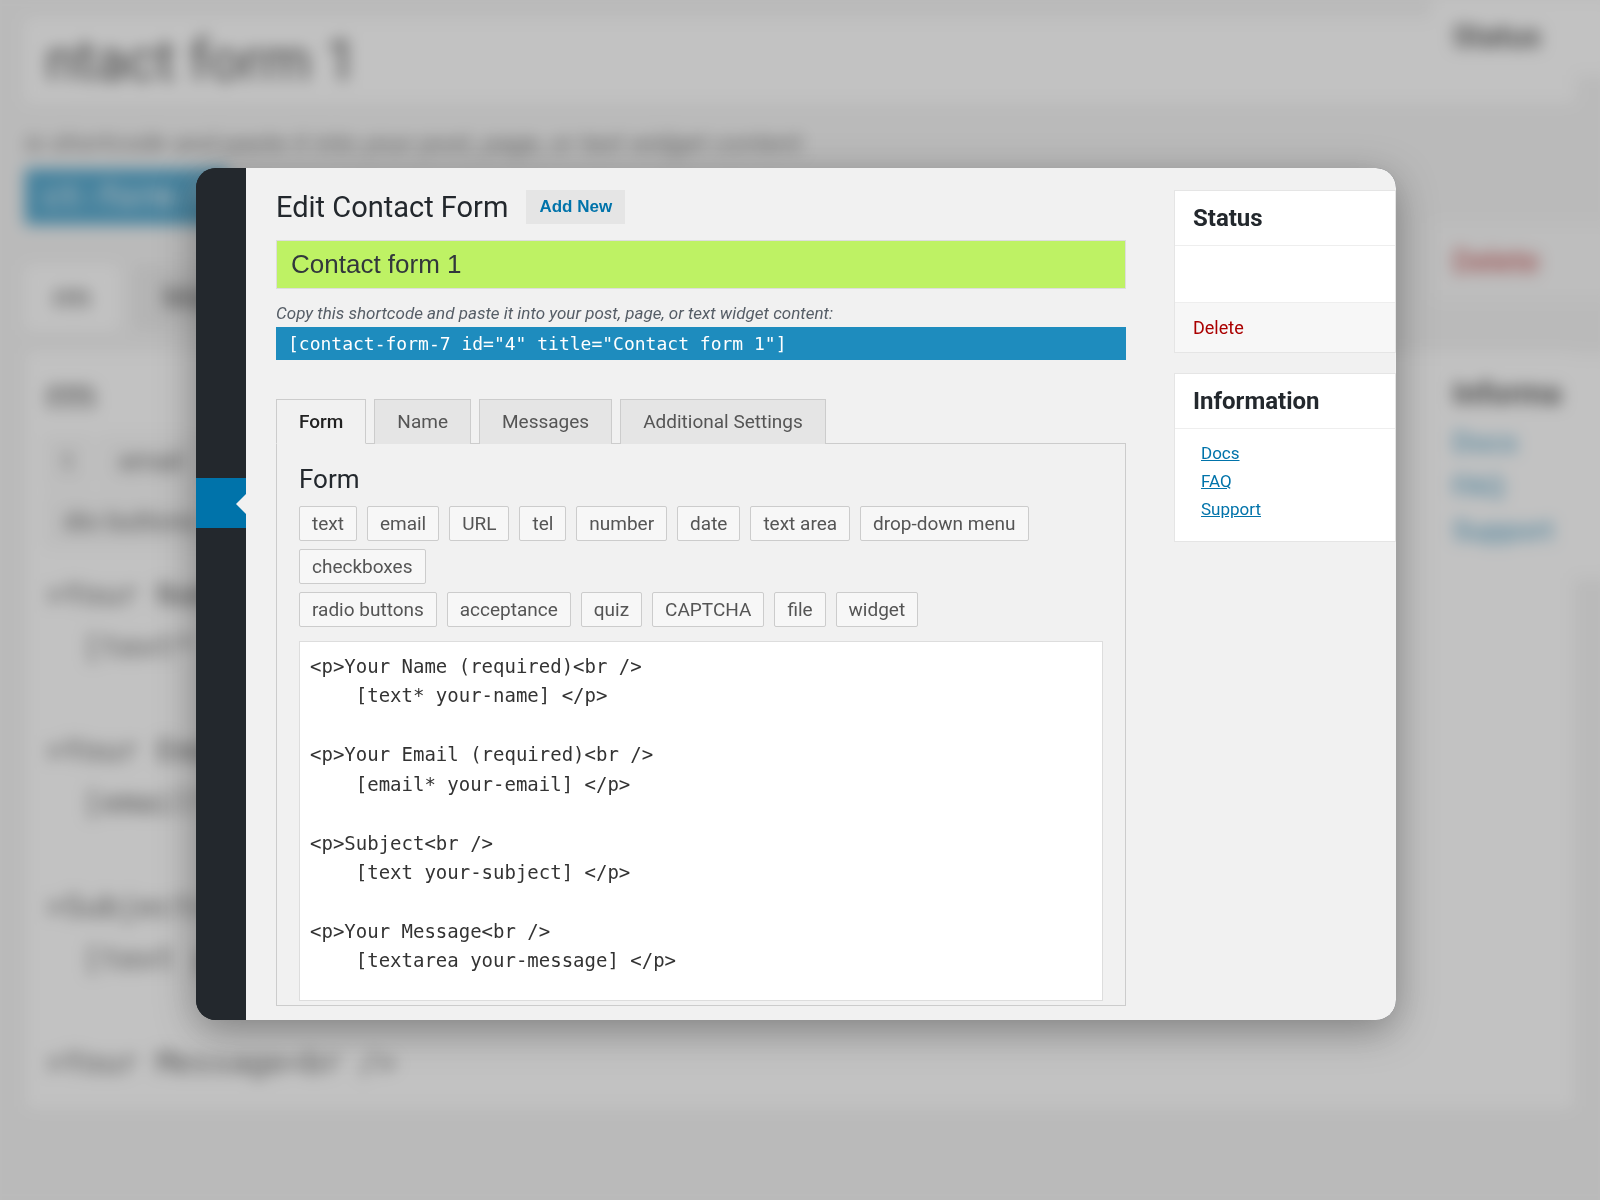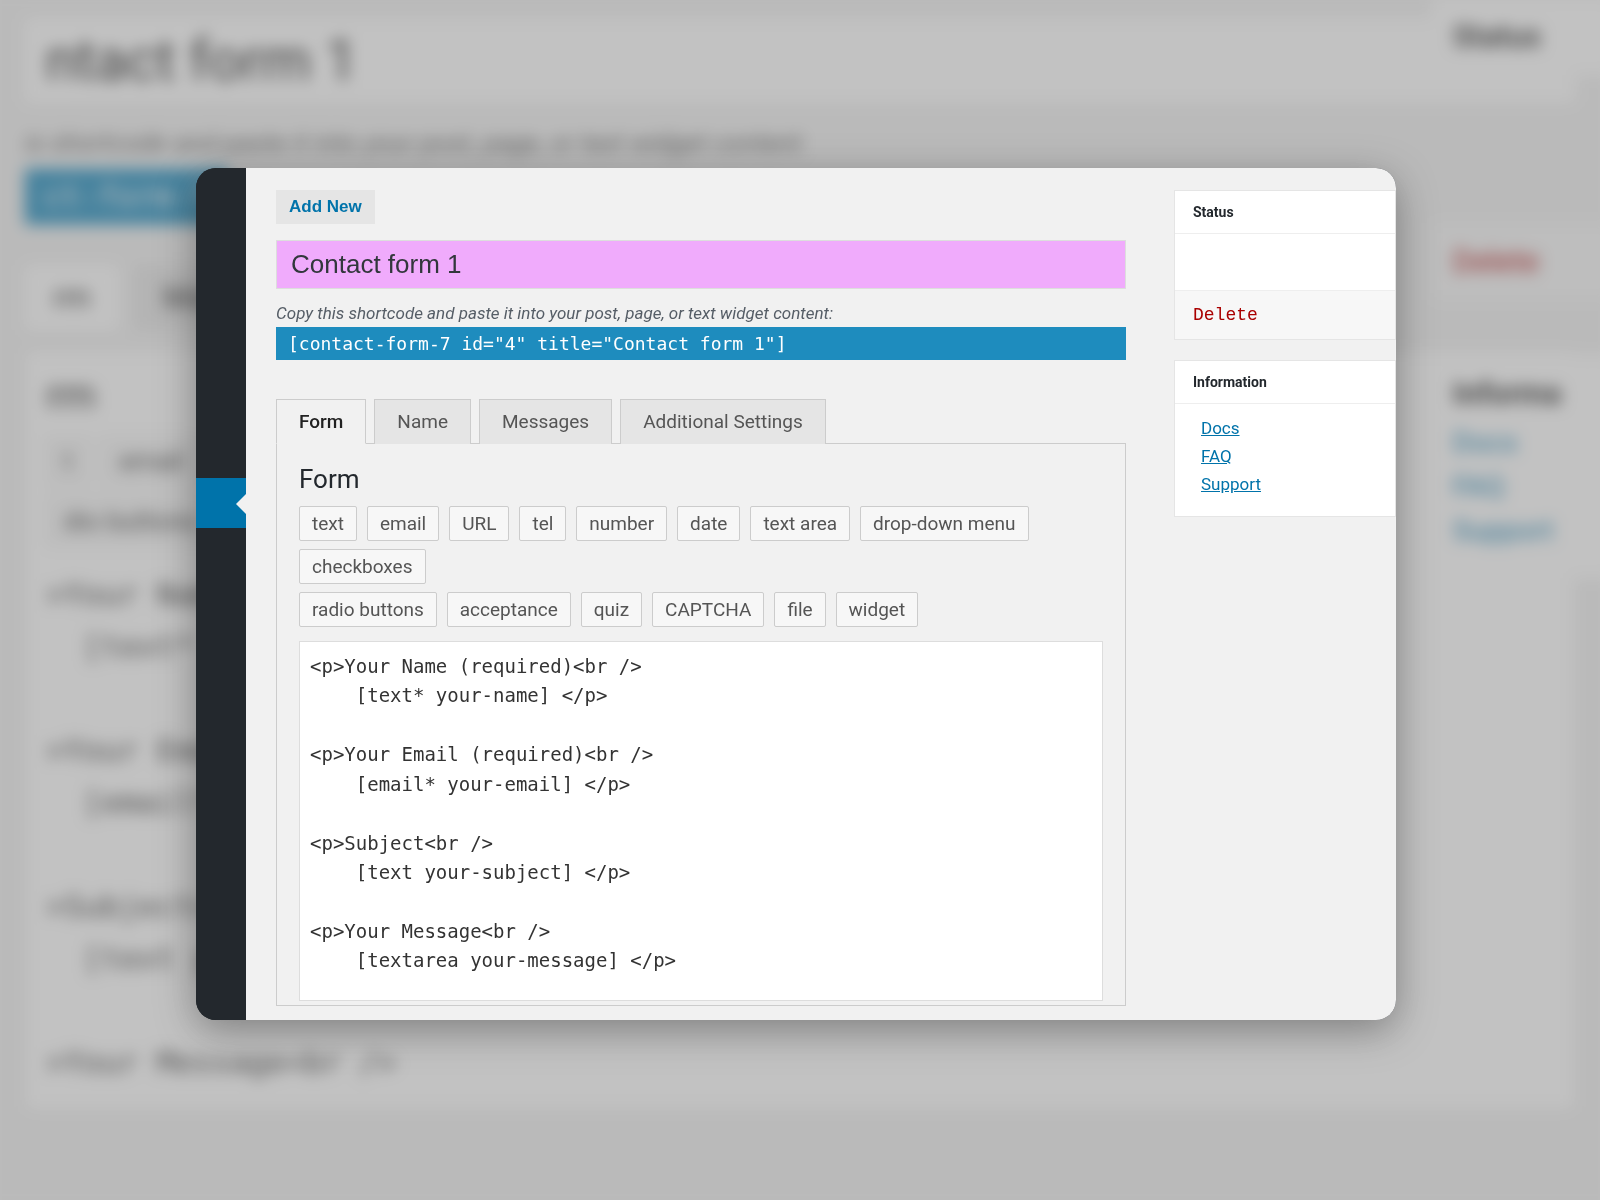--- a/index.html
+++ b/index.html
@@ -114,21 +114,21 @@
     font-weight:600;
     padding:6px 12px;
     cursor:pointer;
   }
 
   .title-input {
     width: 850px;
     font-size: 26px;
     padding: 8px 14px;
     border:1px solid #ddd;
-    background:#f0abfc;
+    background:#bef264;
     color:#32373c;
     margin-bottom:14px;
   }
   .hint {
     font-size: 17px;
     font-style: italic;
     color:#555d66;
     margin-bottom:4px;
   }
   .shortcode {
@@ -205,32 +205,31 @@
   }
 
   
   .sbox {
     background:#fff;
     border:1px solid #e5e5e5;
     margin-bottom:20px;
   }
   .sbox-head {
     padding:13px 18px;
-    font-size:14px;
+    font-size:24px;
     font-weight:700;
     color:#23282d;
     border-bottom:1px solid #eee;
   }
   .sbox-body { padding: 14px 26px; }
   .sbox-body.blank { min-height:56px; }
   .sbox-footer {
     background:#f7f7f7;
     border-top:1px solid #eee;
     padding:14px 18px;
-    font-family:Liberation Mono, monospace;
   }
   .delete-link {
     color:#a00;
     font-size:18px;
     text-decoration:none;
     cursor:pointer;
   }
   .info-link {
     display:block;
     color:#0073aa;
@@ -288,20 +287,21 @@
 <div class="modal">
   <div class="modal-sidebar">
     <div class="active-marker"></div>
     <div class="arrow-notch"></div>
   </div>
 
   <div class="modal-body">
     <div class="main-col">
 
       <div class="page-heading">
+        <h1>Edit Contact Form</h1>
         <button class="btn-addnew">Add New</button>
       </div>
 
       <input type="text" class="title-input" value="Contact form 1" style="">
 
       <div class="hint">Copy this shortcode and paste it into your post, page, or text widget content:</div>
       <input type="text" class="shortcode" readonly="" value="[contact-form-7 id=&quot;4&quot; title=&quot;Contact form 1&quot;]" style="">
 
       <div class="tabs">
         <div class="tab active">Form</div>

